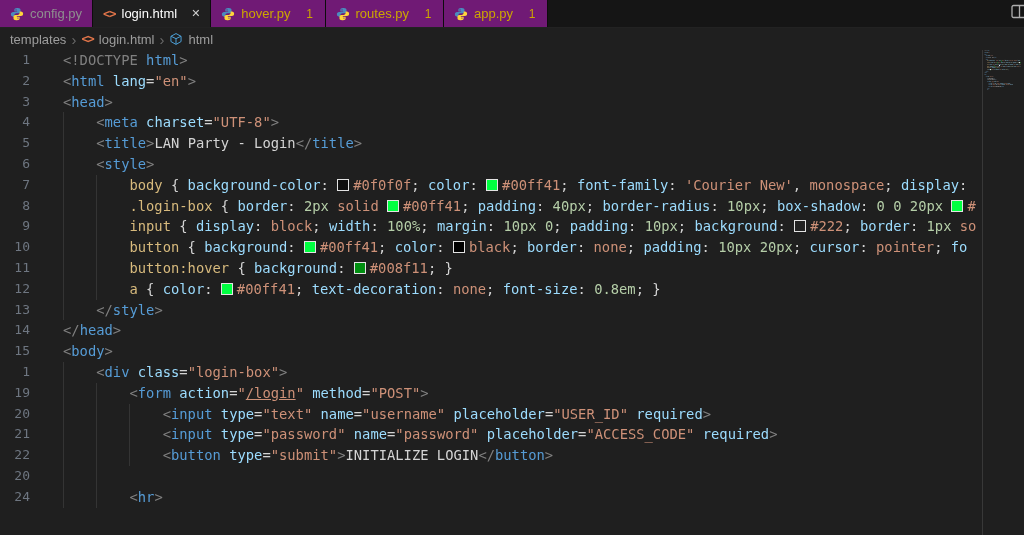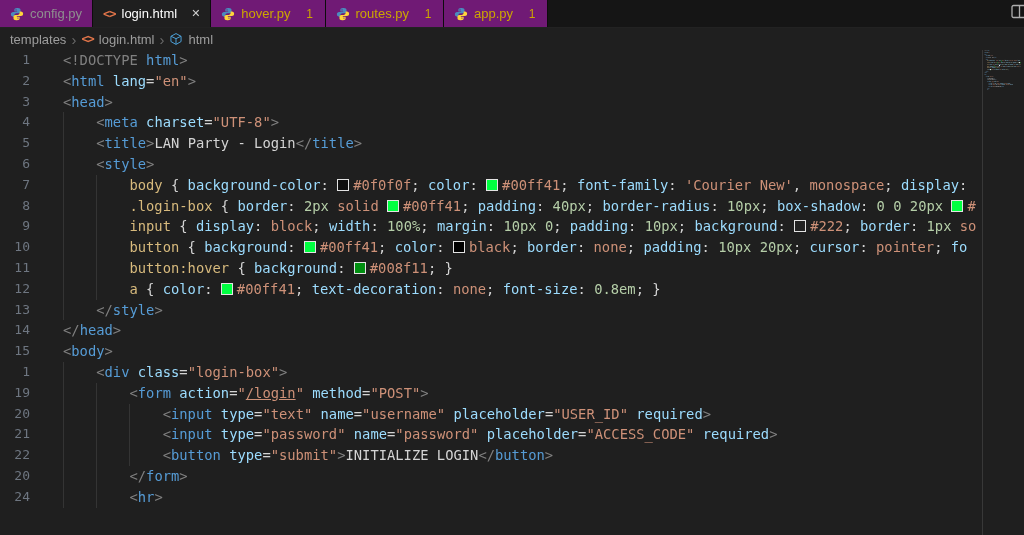--- a/index.html
+++ b/index.html
@@ -134,21 +134,21 @@
         <div class="line"><i class="guide" style="left: 63px;"></i><i class="guide" style="left: 96.24px;"></i><span class="num">11</span><span class="code">        <span class="tk-y">button:hover</span><span class="tk-w"> { </span><span class="tk-a">background</span><span class="tk-w">: </span><span class="swatch" style="background: rgb(0, 143, 17);"></span><span class="tk-s">#008f11</span><span class="tk-w">; }</span></span></div>
         <div class="line"><i class="guide" style="left: 63px;"></i><i class="guide" style="left: 96.24px;"></i><span class="num">12</span><span class="code">        <span class="tk-y">a</span><span class="tk-w"> { </span><span class="tk-a">color</span><span class="tk-w">: </span><span class="swatch" style="background: rgb(0, 255, 65);"></span><span class="tk-s">#00ff41</span><span class="tk-w">; </span><span class="tk-a">text-decoration</span><span class="tk-w">: </span><span class="tk-s">none</span><span class="tk-w">; </span><span class="tk-a">font-size</span><span class="tk-w">: </span><span class="tk-n">0.8em</span><span class="tk-w">; }</span></span></div>
         <div class="line"><i class="guide" style="left: 63px;"></i><span class="num">13</span><span class="code">    <span class="tk-g">&lt;/</span><span class="tk-t">style</span><span class="tk-g">&gt;</span></span></div>
         <div class="line"><span class="num">14</span><span class="code"><span class="tk-g">&lt;/</span><span class="tk-t">head</span><span class="tk-g">&gt;</span></span></div>
         <div class="line"><span class="num">15</span><span class="code"><span class="tk-g">&lt;</span><span class="tk-t">body</span><span class="tk-g">&gt;</span></span></div>
         <div class="line"><i class="guide" style="left: 63px;"></i><span class="num">1</span><span class="code">    <span class="tk-g">&lt;</span><span class="tk-t">div</span><span class="tk-w"> </span><span class="tk-a">class</span><span class="tk-w">=</span><span class="tk-s">"login-box"</span><span class="tk-g">&gt;</span></span></div>
         <div class="line"><i class="guide" style="left: 63px;"></i><i class="guide" style="left: 96.24px;"></i><span class="num">19</span><span class="code">        <span class="tk-g">&lt;</span><span class="tk-t">form</span><span class="tk-w"> </span><span class="tk-a">action</span><span class="tk-w">=</span><span class="tk-s">"</span><span class="tk-u">/login</span><span class="tk-s">"</span><span class="tk-w"> </span><span class="tk-a">method</span><span class="tk-w">=</span><span class="tk-s">"POST"</span><span class="tk-g">&gt;</span></span></div>
         <div class="line"><i class="guide" style="left: 63px;"></i><i class="guide" style="left: 96.24px;"></i><i class="guide" style="left: 129.48px;"></i><span class="num">20</span><span class="code">            <span class="tk-g">&lt;</span><span class="tk-t">input</span><span class="tk-w"> </span><span class="tk-a">type</span><span class="tk-w">=</span><span class="tk-s">"text"</span><span class="tk-w"> </span><span class="tk-a">name</span><span class="tk-w">=</span><span class="tk-s">"username"</span><span class="tk-w"> </span><span class="tk-a">placeholder</span><span class="tk-w">=</span><span class="tk-s">"USER_ID"</span><span class="tk-w"> </span><span class="tk-a">required</span><span class="tk-g">&gt;</span></span></div>
         <div class="line"><i class="guide" style="left: 63px;"></i><i class="guide" style="left: 96.24px;"></i><i class="guide" style="left: 129.48px;"></i><span class="num">21</span><span class="code">            <span class="tk-g">&lt;</span><span class="tk-t">input</span><span class="tk-w"> </span><span class="tk-a">type</span><span class="tk-w">=</span><span class="tk-s">"password"</span><span class="tk-w"> </span><span class="tk-a">name</span><span class="tk-w">=</span><span class="tk-s">"password"</span><span class="tk-w"> </span><span class="tk-a">placeholder</span><span class="tk-w">=</span><span class="tk-s">"ACCESS_CODE"</span><span class="tk-w"> </span><span class="tk-a">required</span><span class="tk-g">&gt;</span></span></div>
         <div class="line"><i class="guide" style="left: 63px;"></i><i class="guide" style="left: 96.24px;"></i><i class="guide" style="left: 129.48px;"></i><span class="num">22</span><span class="code">            <span class="tk-g">&lt;</span><span class="tk-t">button</span><span class="tk-w"> </span><span class="tk-a">type</span><span class="tk-w">=</span><span class="tk-s">"submit"</span><span class="tk-g">&gt;</span><span class="tk-w">INITIALIZE LOGIN</span><span class="tk-g">&lt;/</span><span class="tk-t">button</span><span class="tk-g">&gt;</span></span></div>
-        <div class="line"><i class="guide" style="left: 63px;"></i><i class="guide" style="left: 96.24px;"></i><span class="num">20</span><span class="code">        <span class="tk-g">&lt;/</span><span class="tk-t">form</span><span class="tk-g">&gt;</span></span></div>
+        <div class="line"><i class="guide" style="left: 63px;"></i><i class="guide" style="left: 96.24px;"></i><span class="num">20</span></div>
         <div class="line"><i class="guide" style="left: 63px;"></i><i class="guide" style="left: 96.24px;"></i><span class="num">24</span><span class="code">        <span class="tk-g">&lt;</span><span class="tk-t">hr</span><span class="tk-g">&gt;</span></span></div>
       </div>
     <div class="minimap">
       <div id="mini">
           <div class="mrow"><span class="code"><span class="tk-g">&lt;!DOCTYPE </span><span class="tk-t">html</span><span class="tk-g">&gt;</span></span></div>
           <div class="mrow"><span class="code"><span class="tk-g">&lt;</span><span class="tk-t">html</span><span class="tk-w"> </span><span class="tk-a">lang</span><span class="tk-w">=</span><span class="tk-s">"en"</span><span class="tk-g">&gt;</span></span></div>
           <div class="mrow"><span class="code"><span class="tk-g">&lt;</span><span class="tk-t">head</span><span class="tk-g">&gt;</span></span></div>
           <div class="mrow"><span class="code">    <span class="tk-g">&lt;</span><span class="tk-t">meta</span><span class="tk-w"> </span><span class="tk-a">charset</span><span class="tk-w">=</span><span class="tk-s">"UTF-8"</span><span class="tk-g">&gt;</span></span></div>
           <div class="mrow"><span class="code">    <span class="tk-g">&lt;</span><span class="tk-t">title</span><span class="tk-g">&gt;</span><span class="tk-w">LAN Party - Login</span><span class="tk-g">&lt;/</span><span class="tk-t">title</span><span class="tk-g">&gt;</span></span></div>
           <div class="mrow"><span class="code">    <span class="tk-g">&lt;</span><span class="tk-t">style</span><span class="tk-g">&gt;</span></span></div>

